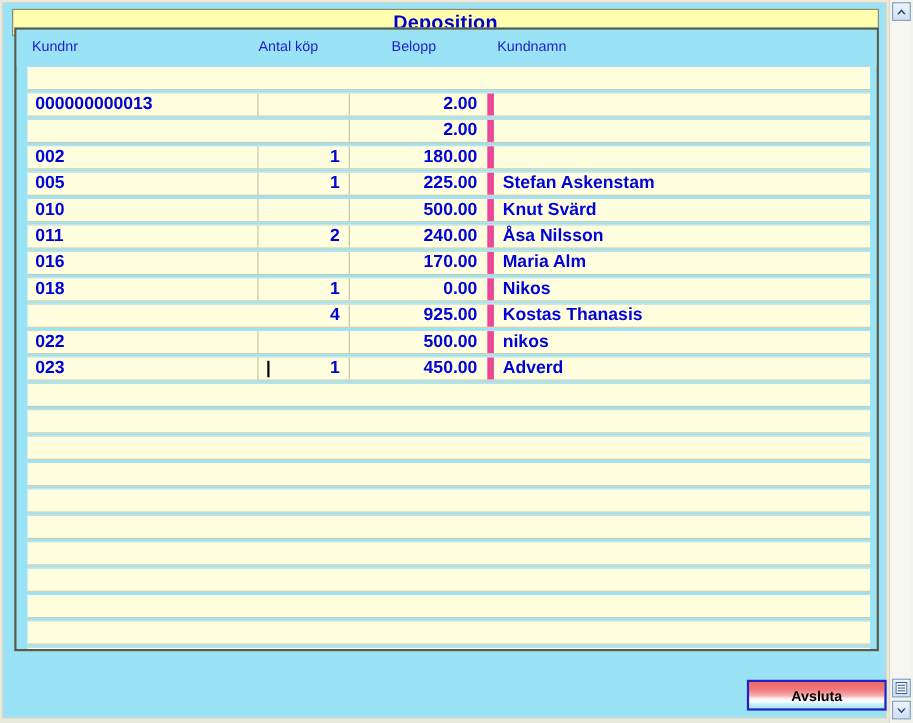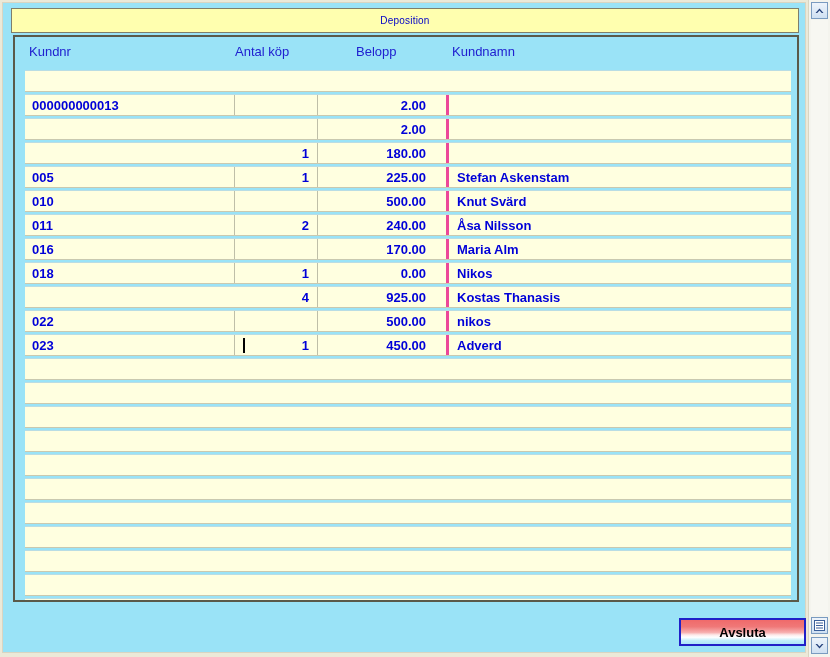--- a/index.html
+++ b/index.html
@@ -39,29 +39,29 @@
     width: 788px; height: 25px;
     background: #ffffaf;
     border: 1px solid #7f7f6b;
     box-sizing: border-box;
     display: flex;
     align-items: center;
     justify-content: center;
   }
   #titlebar .title-text {
     color: #0000c8;
-    font-size: 10px;
-    font-weight: normal;
+    font-size: 18px;
+    font-weight: bold;
     letter-spacing: 0.2px;
   }
 
   
   #gridpanel {
     position: absolute;
-    left: 10px; top: 32px;
+    left: 10px; top: 22px;
     width: 786px; height: 567px;
     background: #9ae3f7;
     border: 2px solid #5a5a4a;
     box-sizing: border-box;
     overflow: hidden;
   }
 
   
   #colheader {
     position: absolute;
@@ -99,21 +99,21 @@
     box-sizing: border-box;
   }
   .row.blank {
     background: #ffffe0;
   }
 
   .cell {
     position: absolute;
     top: 0;
     height: 100%;
-    font-size: 13px;
+    font-size: 16px;
     font-weight: bold;
     color: #0000d8;
     display: flex;
     align-items: center;
     box-sizing: border-box;
   }
 
   .c-kundnr {
     left: 0; width: 210px;
     padding-left: 7px;
@@ -121,22 +121,22 @@
     justify-content: flex-start;
   }
   .c-antal {
     left: 210px; width: 83px;
     padding-right: 8px;
     border-right: 1px solid #bfbfa8;
     justify-content: flex-end;
   }
   .c-belopp {
     left: 293px; width: 131px;
-    padding-right: 20px;
-    border-right: 3px solid #ec4899;
+    padding-right: 9px;
+    border-right: 6px solid #ec4899;
     justify-content: flex-end;
   }
   .c-kundnamn {
     left: 424px; width: 342px;
     padding-left: 8px;
     justify-content: flex-start;
   }
 
   
   .caret {
@@ -226,20 +226,21 @@
             <div class="cell c-antal"></div>
             <div class="cell c-belopp">2.00</div>
             <div class="cell c-kundnamn"></div>
           </div>
           <div class="row">
             <div class="cell c-antal"></div>
             <div class="cell c-belopp">2.00</div>
             <div class="cell c-kundnamn"></div>
           </div>
           <div class="row">
+            <div class="cell c-kundnr">002</div>
             <div class="cell c-antal">1</div>
             <div class="cell c-belopp">180.00</div>
           </div>
           <div class="row">
             <div class="cell c-kundnr">005</div>
             <div class="cell c-antal">1</div>
             <div class="cell c-belopp">225.00</div>
             <div class="cell c-kundnamn">Stefan Askenstam</div>
           </div>
           <div class="row">

